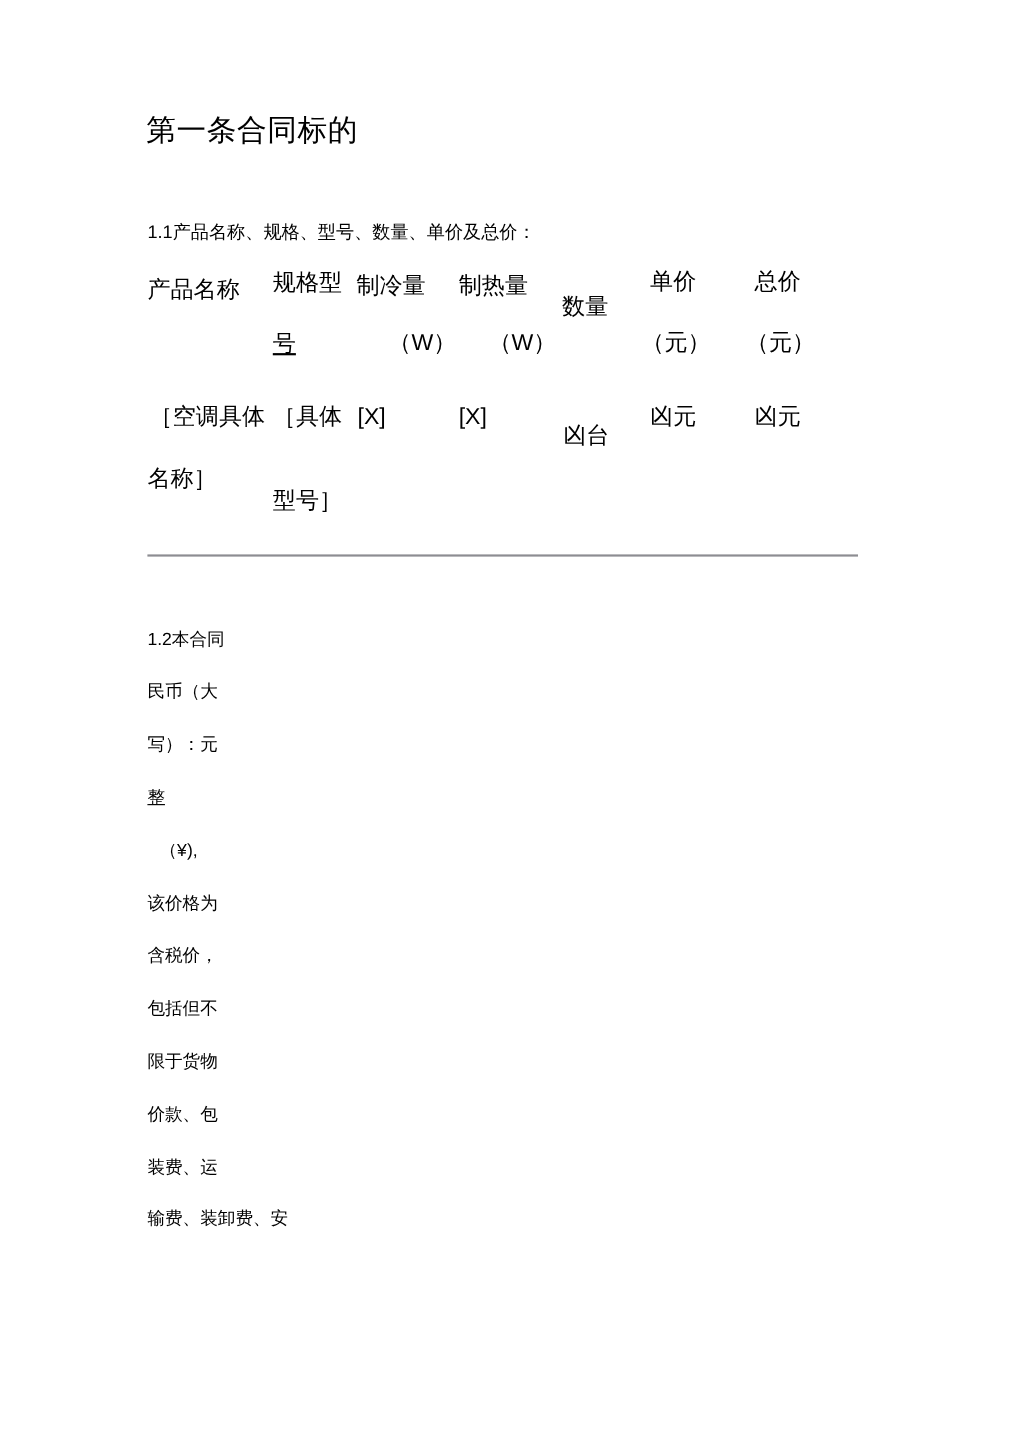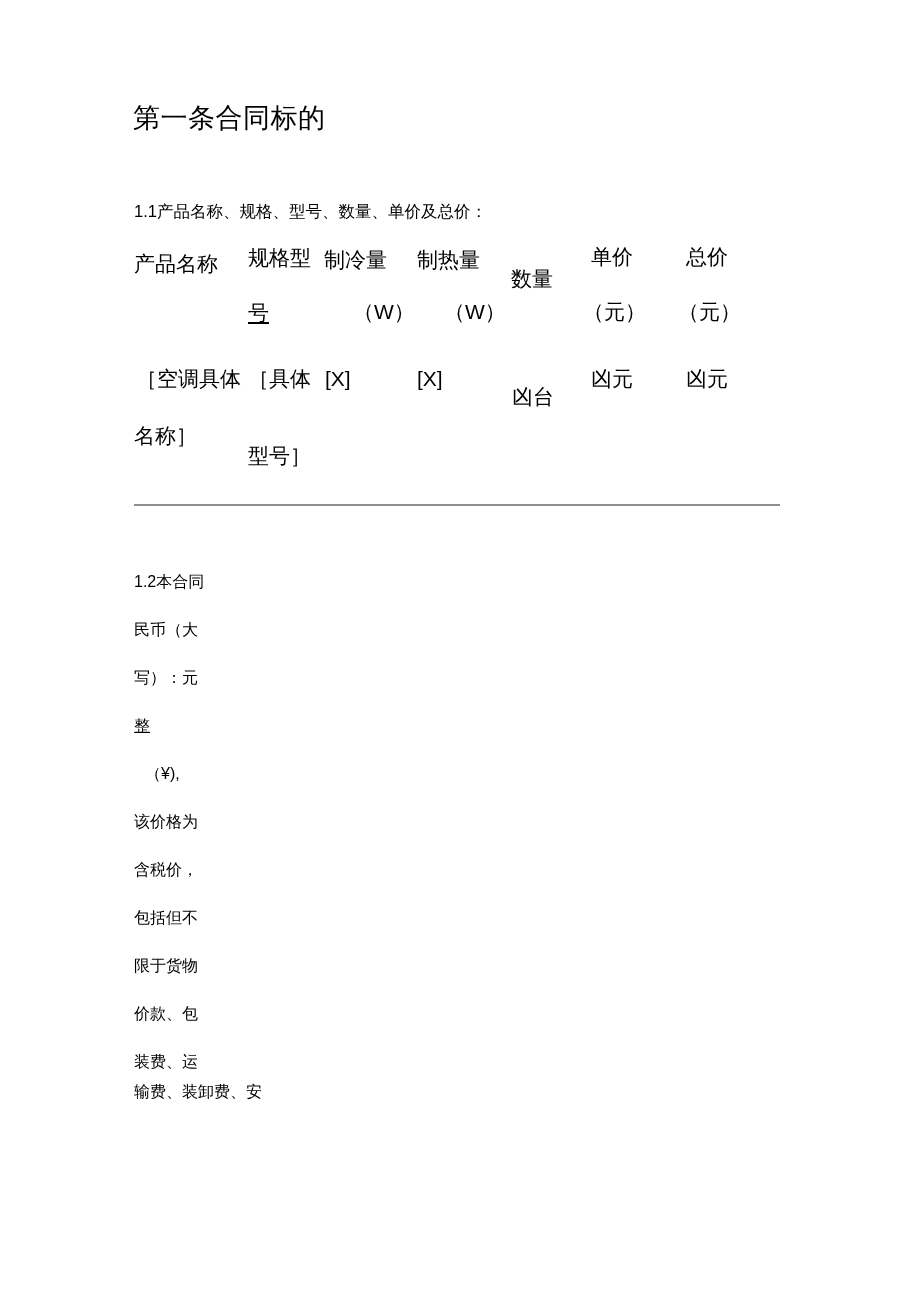--- a/index.html
+++ b/index.html
@@ -101,21 +101,21 @@
     top: 570px;
     width: 200px;
   }
   .clause-2 .ln {
     font-size: 16px;
     line-height: 24px;
     white-space: nowrap;
     height: 24px;
     margin-bottom: 24px;
   }
-  .clause-2 .ln.tight { margin-bottom: 6px; }
+  .clause-2 .ln.tight { margin-bottom: 23px; }
   .clause-2 .ln.u { text-decoration: underline; display: inline-block; }
   .clause-2 .ln.indent { padding-left: 11px; }
   .clause-2 .ln.wide { white-space: nowrap; }
 </style>
 </head>
 <body>
 
 <div class="page">
 
   <div class="doc-title">第一条合同标的</div>

